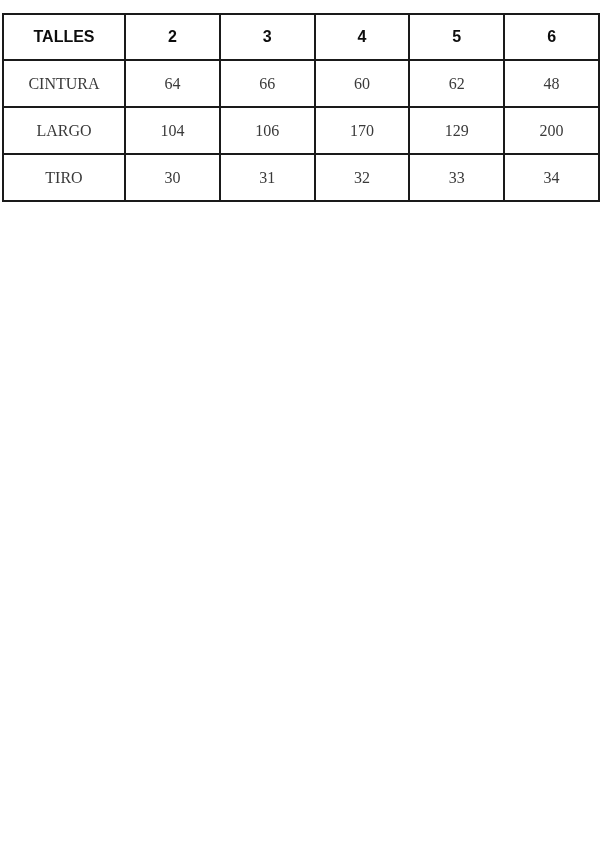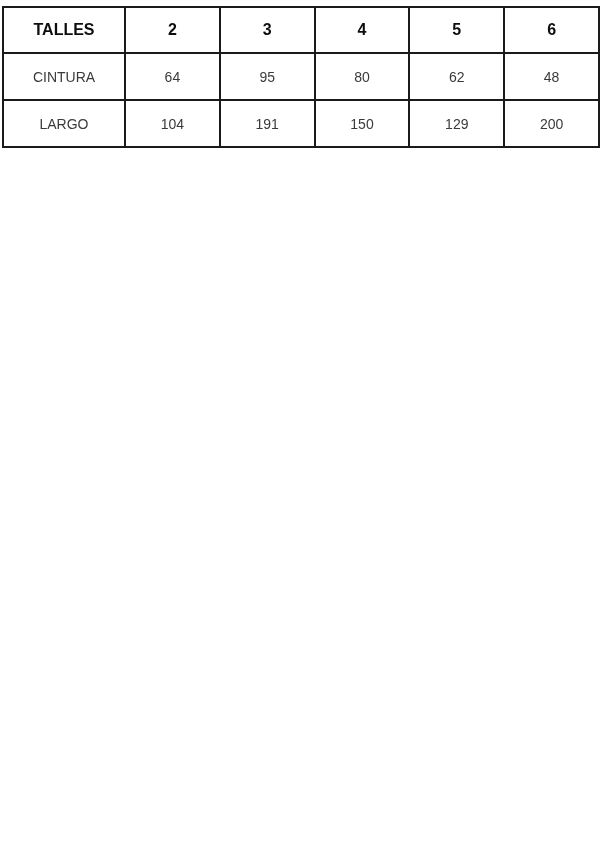--- a/index.html
+++ b/index.html
@@ -14,42 +14,43 @@
     overflow: hidden;
   }
   .page {
     width: 600px;
     height: 849px;
     background: #ffffff;
   }
   table.size-table {
     border-collapse: collapse;
     table-layout: fixed;
-    margin: 6px 0 0 2px;
+    margin: 13px 0 0 2px;
     width: 596px;
   }
   table.size-table th,
   table.size-table td {
     border: 2px solid #1a1a1a;
     text-align: center;
     vertical-align: middle;
     padding: 0;
     overflow: hidden;
   }
   table.size-table th {
     font-size: 16px;
     font-weight: bold;
     color: #0d0d0d;
     height: 44px;
   }
   table.size-table td {
-    font-size: 14px;
+    font-size: 16px;
     font-weight: normal;
     color: #3a3a3a;
     height: 45px;
+    font-family: Liberation Serif, serif;
   }
   col.label-col { width: 122px; }
   col.size-col  { width: 94.8px; }
 </style>
 </head>
 <body>
 
 <div class="page">
   <table class="size-table">
     <colgroup>
@@ -67,28 +68,36 @@
         <th>3</th>
         <th>4</th>
         <th>5</th>
         <th>6</th>
       </tr>
     </thead>
     <tbody>
       <tr>
         <td>CINTURA</td>
         <td>64</td>
-        <td>95</td>
-        <td>80</td>
+        <td>66</td>
+        <td>60</td>
         <td>62</td>
         <td>48</td>
       </tr>
       <tr>
         <td>LARGO</td>
         <td>104</td>
-        <td>191</td>
-        <td>150</td>
+        <td>106</td>
+        <td>170</td>
         <td>129</td>
         <td>200</td>
+      </tr>
+      <tr>
+        <td>TIRO</td>
+        <td>30</td>
+        <td>31</td>
+        <td>32</td>
+        <td>33</td>
+        <td>34</td>
       </tr>
     </tbody>
   </table>
 </div>
 
 </body></html>

